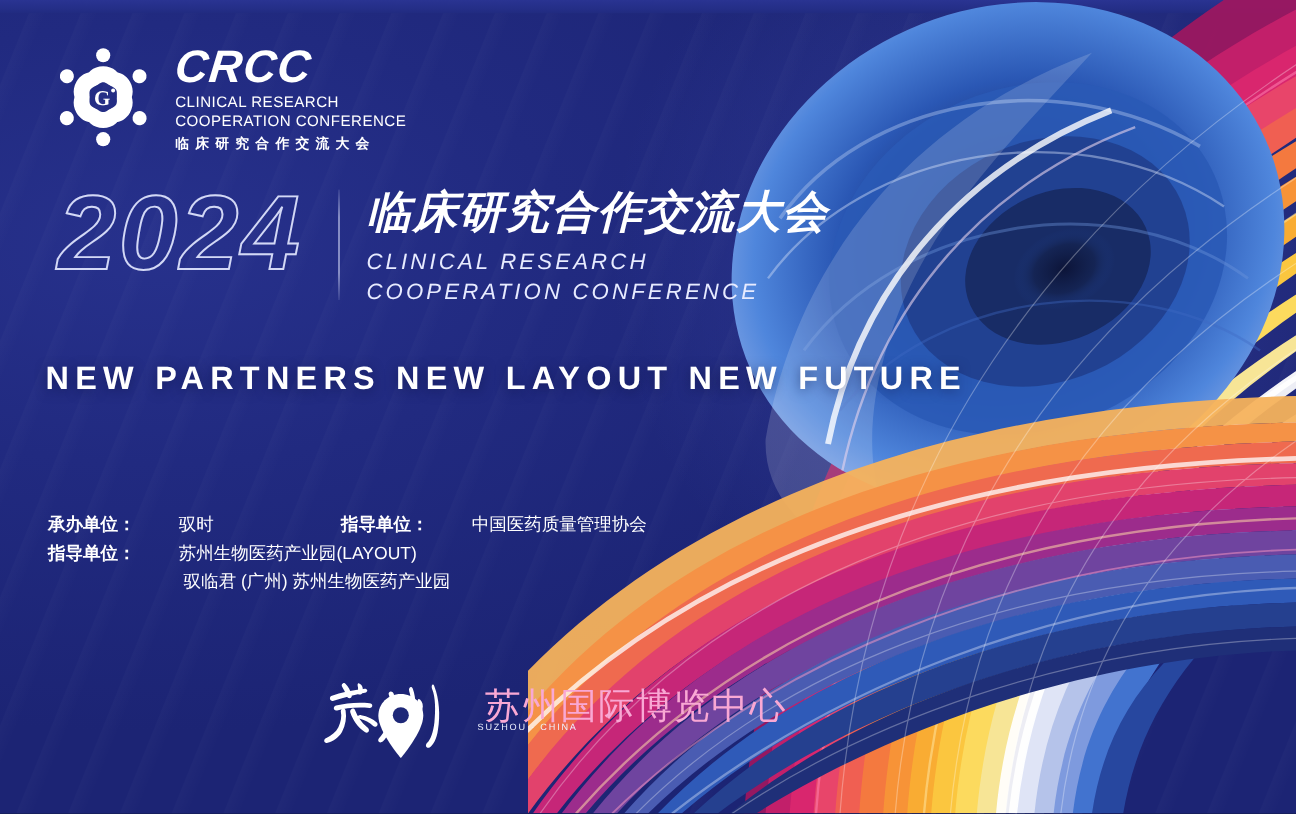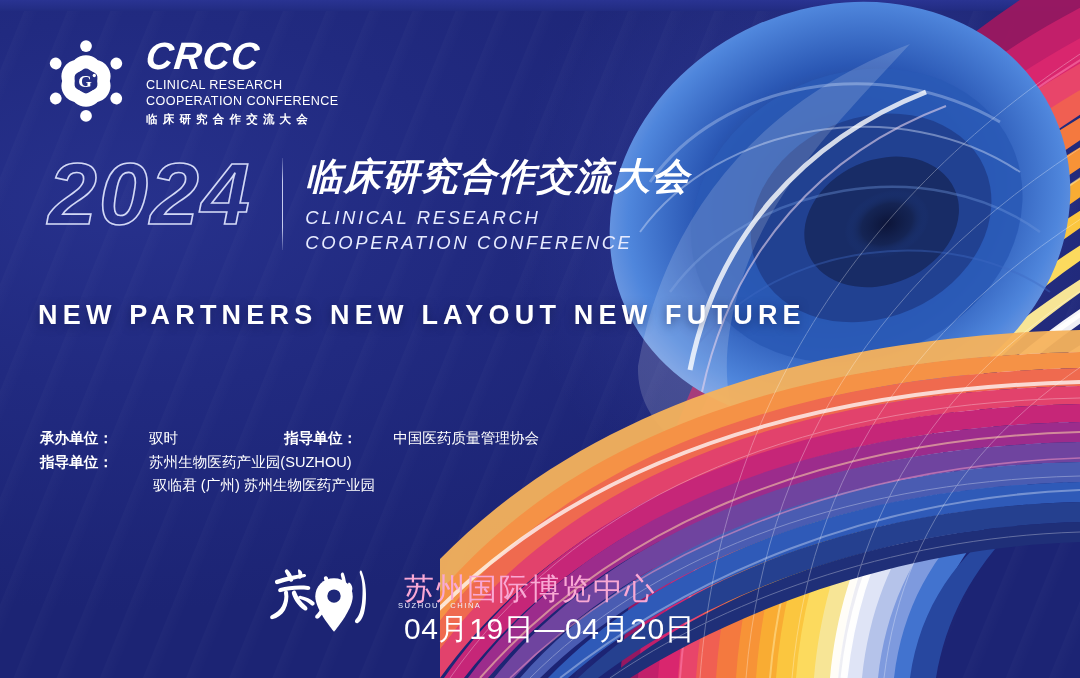--- a/index.html
+++ b/index.html
@@ -328,21 +328,21 @@
         <span class="org-label">承办单位：</span>
         <span class="org-value">驭时</span>
       </div>
       <div class="org-col-right">
         <span class="org-label">指导单位：</span>
         <span class="org-value">中国医药质量管理协会</span>
       </div>
     </div>
     <div class="org-line">
       <span class="org-label">指导单位：</span>
-      <span class="org-value">苏州生物医药产业园(SUZHOU)</span>
+      <span class="org-value">苏州生物医药产业园(LAYOUT)</span>
     </div>
     <div class="org-line">
       <span class="org-indent"></span>
       <span class="org-value">驭临君 (广州) 苏州生物医药产业园</span>
     </div>
   </div>
 
   <div class="venue">
     <div class="suzhou-mark">
       <svg viewBox="0 0 120 58">
@@ -366,17 +366,16 @@
       <div class="suzhou-sub">
         <svg class="pin-icon" viewBox="0 0 10 13">
           <path d="M5 0.5 C2.6 0.5 0.8 2.3 0.8 4.6 C0.8 7.6 5 12.5 5 12.5 C5 12.5 9.2 7.6 9.2 4.6 C9.2 2.3 7.4 0.5 5 0.5 Z" fill="#ffffff"></path>
           <circle cx="5" cy="4.5" r="1.5" fill="#1e2878"></circle>
         </svg>
         <span>SUZHOU · CHINA</span>
       </div>
     </div>
     <div class="venue-text">
       <div class="venue-name">苏州国际博览中心</div>
-      <div class="venue-date">04月19日—04月20日</div>
     </div>
   </div>
 
 </div>
 
 </body></html>

